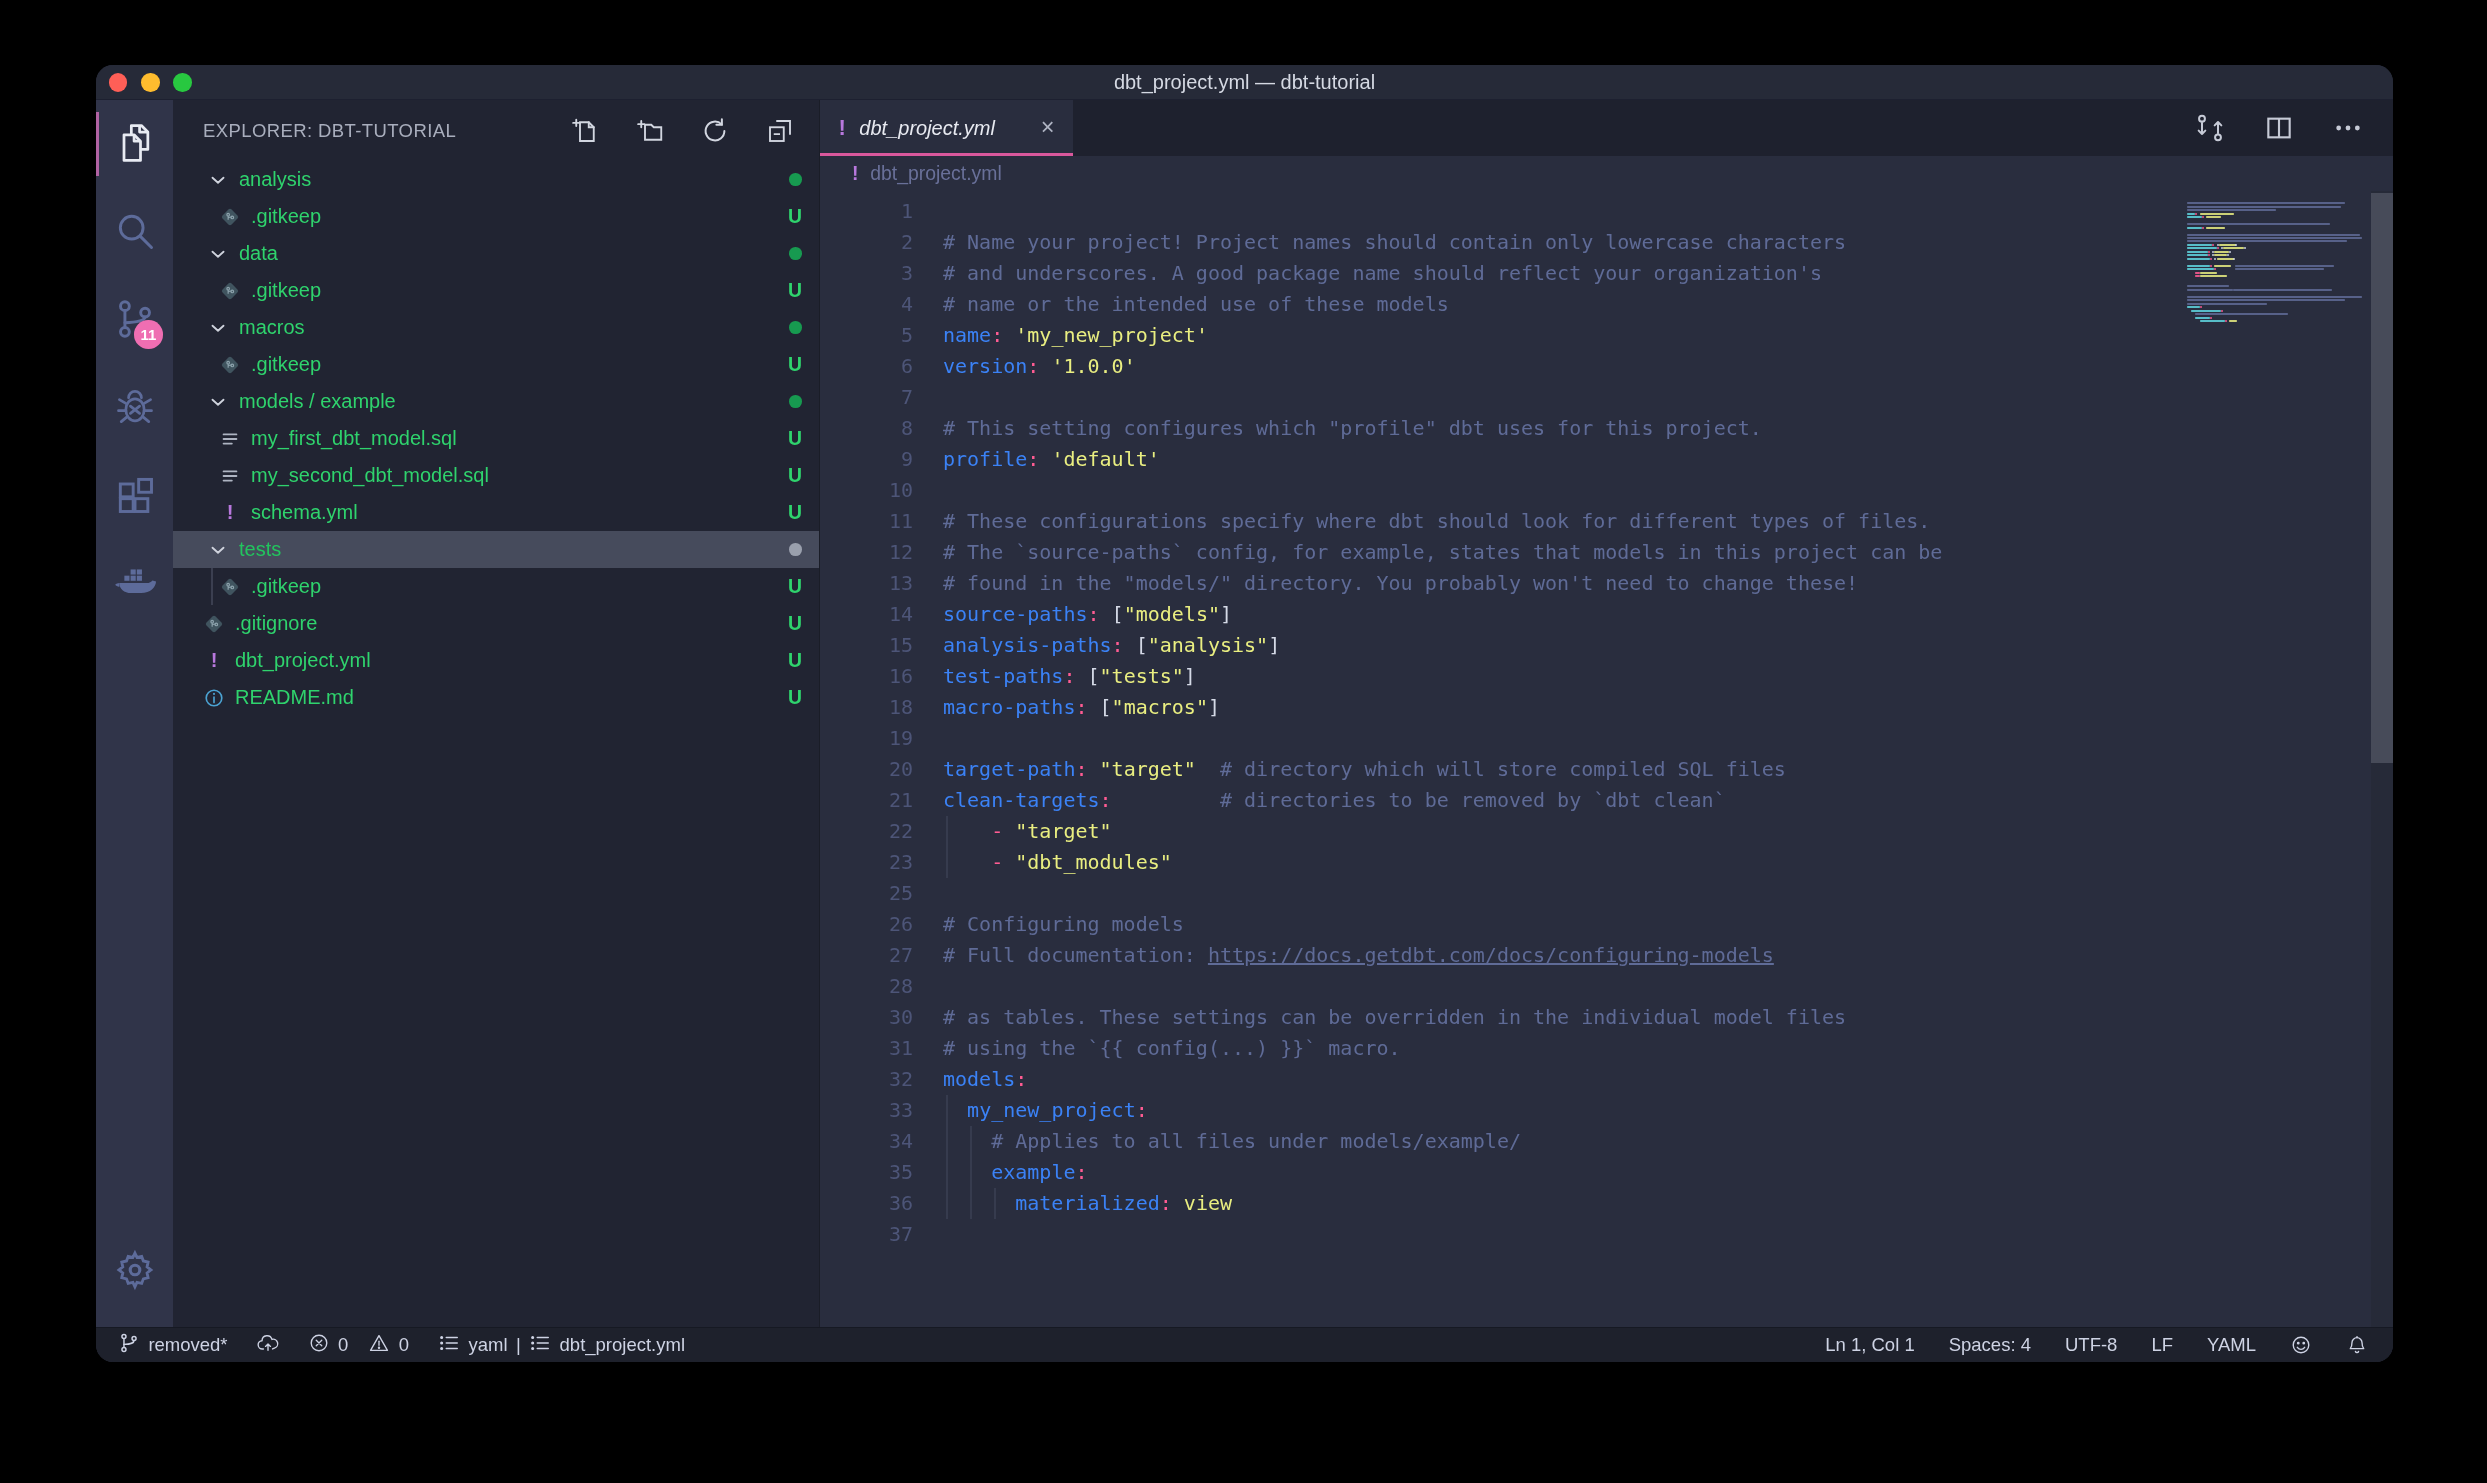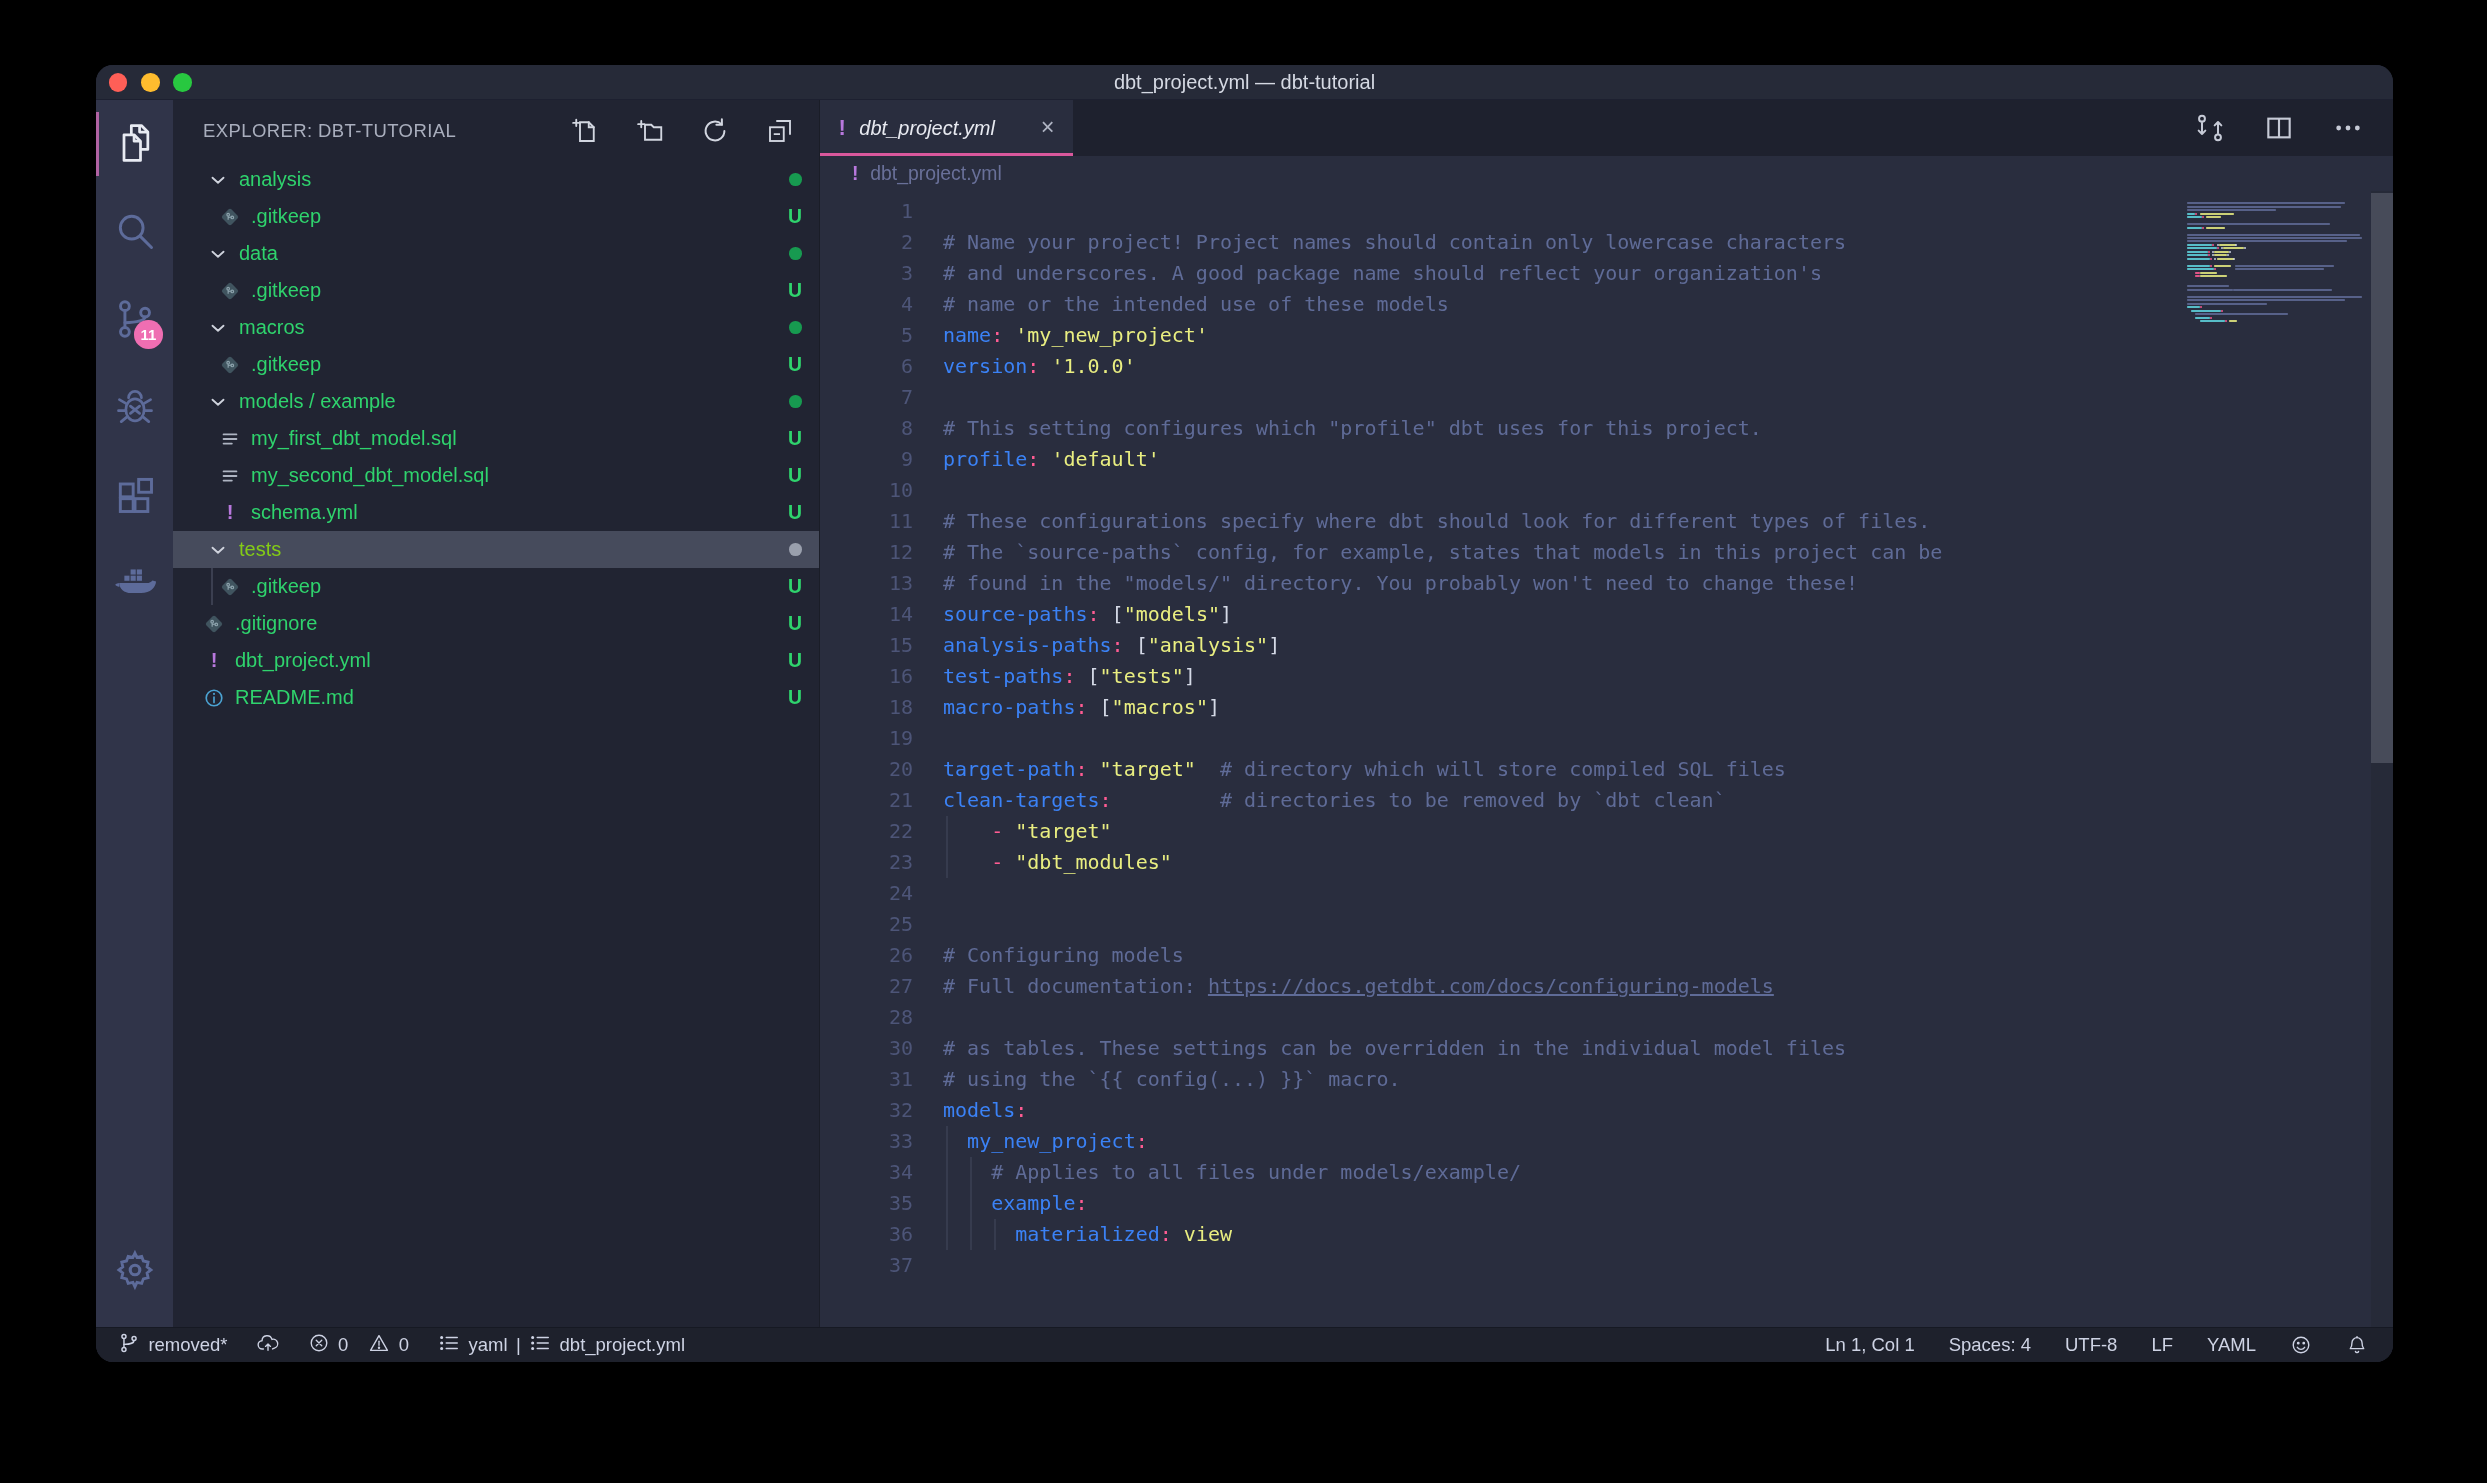--- a/index.html
+++ b/index.html
@@ -40,21 +40,21 @@
   .sb-actions{ margin-left:auto; display:flex; gap:35px; }
   .sb-actions .sb-btn{ width:30px; height:30px; color:#d2d6e0; cursor:pointer; }
   .sb-btn svg{ width:30px; height:30px; }
 
   .tree{ }
   .trow{ height:37px; display:flex; align-items:center; position:relative; cursor:pointer; }
   .trow.selected{ background:#464b5c; }
   .trow .chev{ width:22px; height:22px; color:#cfd3dd; flex:none; }
   .trow .ficon{ width:22px; height:22px; flex:none; display:flex; align-items:center; justify-content:center; }
   .tlabel{ font-size:20px; color:#2fd36d; margin-left:10px; white-space:nowrap; }
-  .trow.selected .tlabel{ color:#84cc16; }
+  .trow.selected .tlabel{ color:#22c55e; }
   .badge{ margin-left:auto; margin-right:17px; flex:none; }
   .badge.u{ color:#2fd36d; font-weight:bold; font-size:19.4px; }
   .badge.dot{ width:12.6px; height:12.6px; border-radius:50%; }
   .badge.dot.green{ background:#179a50; }
   .badge.dot.gray{ background:#9aa0ad; }
   .tguide{ position:absolute; left:38px; top:0; bottom:0; width:1.7px; background:#3b3f50; }
 
   
   .editor-col{ flex:1; display:flex; flex-direction:column; min-width:0; background:#292d3e; }
   .tabbar{ height:56px; background:#1e212e; display:flex; flex:none; }
@@ -419,21 +419,20 @@
             <div class="line"><span class="ln">13</span><span class="lc"><span class="tk-cm"># found in the "models/" directory. You probably won't need to change these!</span></span></div>
             <div class="line"><span class="ln">14</span><span class="lc"><span class="tk-key">source-paths</span><span class="tk-pun">:</span><span class="tk-pln"> </span><span class="tk-br">[</span><span class="tk-str">"models"</span><span class="tk-br">]</span></span></div>
             <div class="line"><span class="ln">15</span><span class="lc"><span class="tk-key">analysis-paths</span><span class="tk-pun">:</span><span class="tk-pln"> </span><span class="tk-br">[</span><span class="tk-str">"analysis"</span><span class="tk-br">]</span></span></div>
             <div class="line"><span class="ln">16</span><span class="lc"><span class="tk-key">test-paths</span><span class="tk-pun">:</span><span class="tk-pln"> </span><span class="tk-br">[</span><span class="tk-str">"tests"</span><span class="tk-br">]</span></span></div>
             <div class="line"><span class="ln">18</span><span class="lc"><span class="tk-key">macro-paths</span><span class="tk-pun">:</span><span class="tk-pln"> </span><span class="tk-br">[</span><span class="tk-str">"macros"</span><span class="tk-br">]</span></span></div>
             <div class="line"><span class="ln">19</span><span class="lc"></span></div>
             <div class="line"><span class="ln">20</span><span class="lc"><span class="tk-key">target-path</span><span class="tk-pun">:</span><span class="tk-pln"> </span><span class="tk-str">"target"</span><span class="tk-pln">  </span><span class="tk-cm"># directory which will store compiled SQL files</span></span></div>
             <div class="line"><span class="ln">21</span><span class="lc"><span class="tk-key">clean-targets</span><span class="tk-pun">:</span><span class="tk-pln">         </span><span class="tk-cm"># directories to be removed by `dbt clean`</span></span></div>
             <div class="line"><span class="ln">22</span><span class="iguide" style="left: 126px;"></span><span class="lc"><span class="tk-pln">    </span><span class="tk-pun">- </span><span class="tk-str">"target"</span></span></div>
             <div class="line"><span class="ln">23</span><span class="iguide" style="left: 126px;"></span><span class="lc"><span class="tk-pln">    </span><span class="tk-pun">- </span><span class="tk-str">"dbt_modules"</span></span></div>
-            <div class="line"><span class="ln">24</span><span class="lc"></span></div>
             <div class="line"><span class="ln">25</span><span class="lc"></span></div>
             <div class="line"><span class="ln">26</span><span class="lc"><span class="tk-cm"># Configuring models</span></span></div>
             <div class="line"><span class="ln">27</span><span class="lc"><span class="tk-cm"># Full documentation: </span><span class="tk-lnk">https://docs.getdbt.com/docs/configuring-models</span></span></div>
             <div class="line"><span class="ln">28</span><span class="lc"></span></div>
             <div class="line"><span class="ln">30</span><span class="lc"><span class="tk-cm"># as tables. These settings can be overridden in the individual model files</span></span></div>
             <div class="line"><span class="ln">31</span><span class="lc"><span class="tk-cm"># using the `{{ config(...) }}` macro.</span></span></div>
             <div class="line"><span class="ln">32</span><span class="lc"><span class="tk-key">models</span><span class="tk-pun">:</span></span></div>
             <div class="line"><span class="ln">33</span><span class="iguide" style="left: 126px;"></span><span class="lc"><span class="tk-pln">  </span><span class="tk-key">my_new_project</span><span class="tk-pun">:</span></span></div>
             <div class="line"><span class="ln">34</span><span class="iguide" style="left: 126px;"></span><span class="iguide" style="left: 150px;"></span><span class="lc"><span class="tk-pln">    </span><span class="tk-cm"># Applies to all files under models/example/</span></span></div>
             <div class="line"><span class="ln">35</span><span class="iguide" style="left: 126px;"></span><span class="iguide" style="left: 150px;"></span><span class="lc"><span class="tk-pln">    </span><span class="tk-key">example</span><span class="tk-pun">:</span></span></div>

